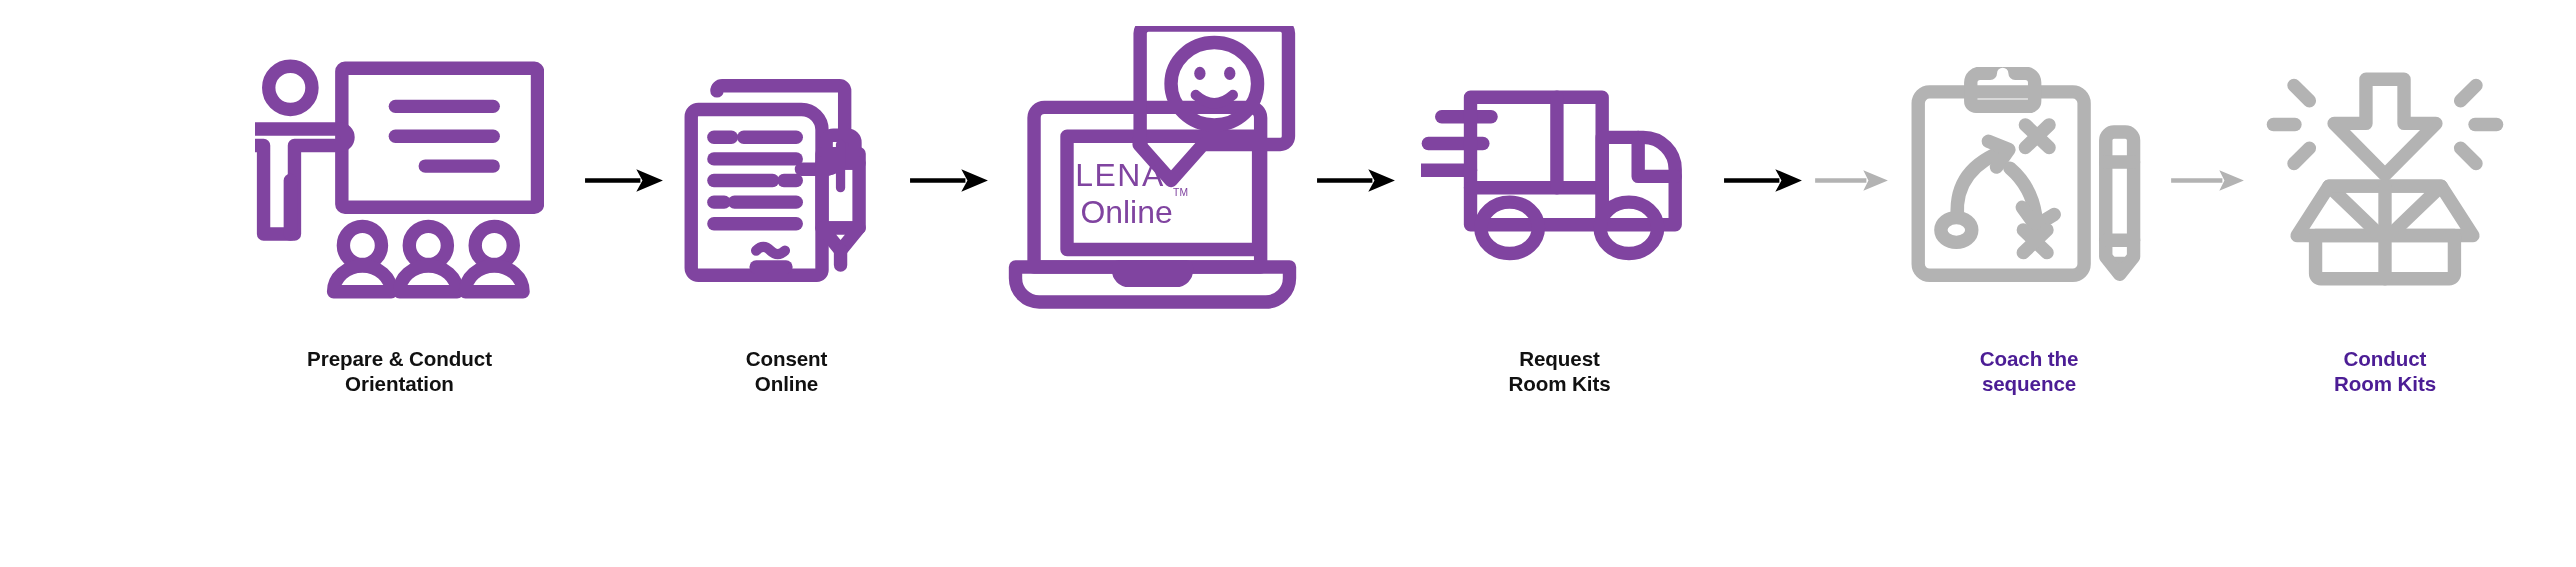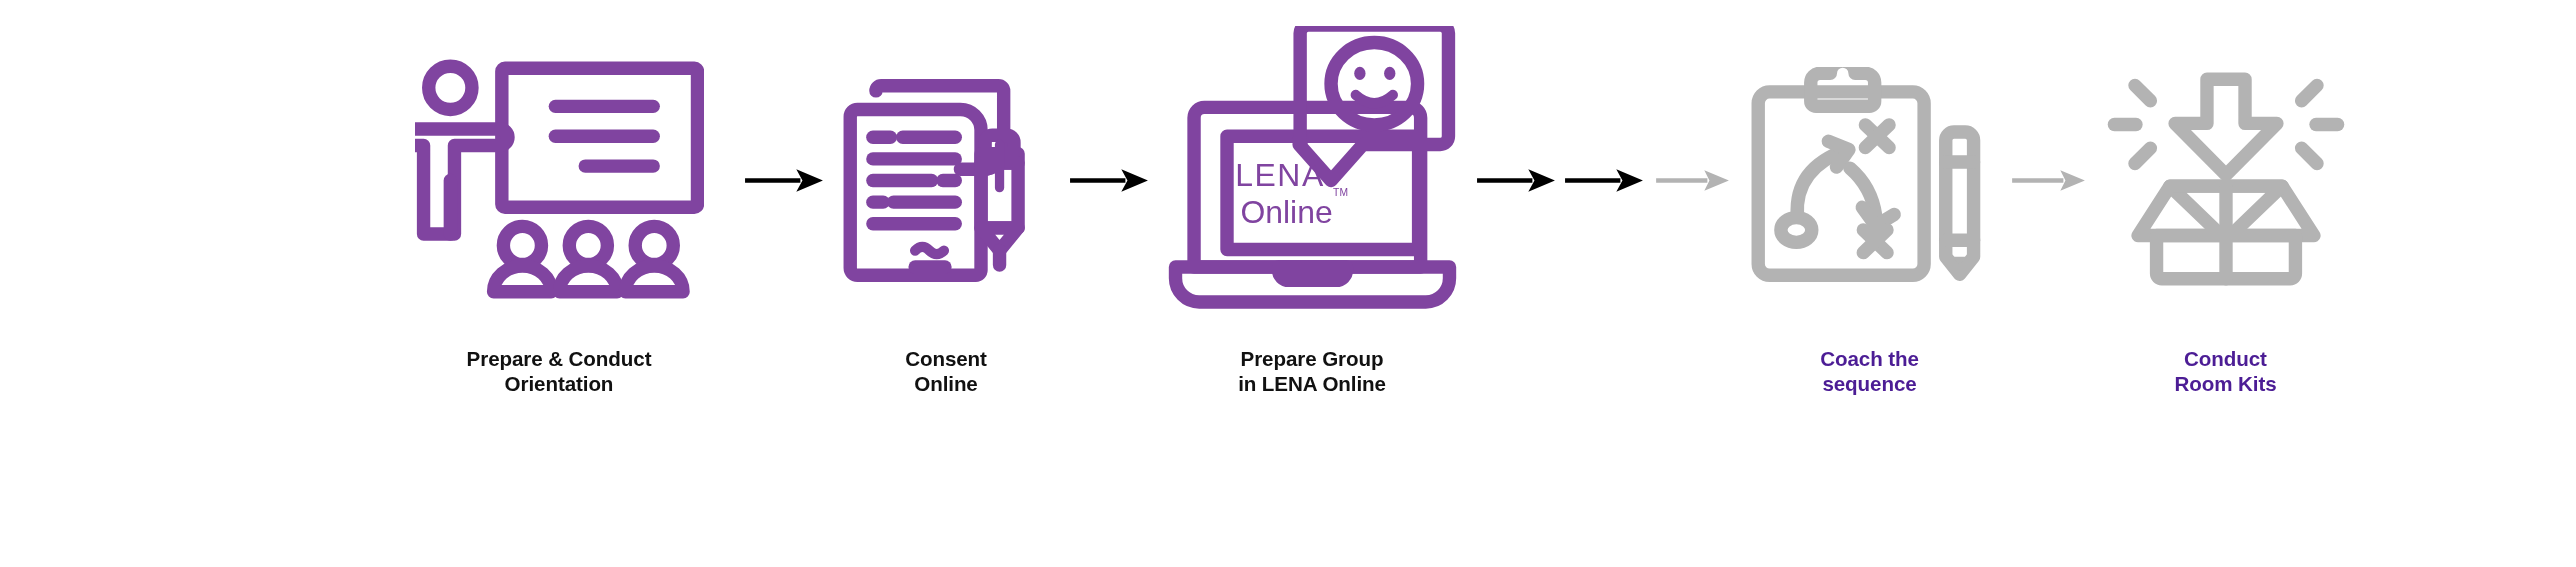--- a/index.html
+++ b/index.html
@@ -172,31 +172,51 @@
         <ellipse cx="430" cy="92" rx="11" ry="13" fill="#8044A0" stroke="none"></ellipse>
         <path d="M364 134 q36 32 72 0" stroke-width="20"></path>
 
         <g stroke="none" fill="#8044A0">
           <text x="130" y="310" font-family="'Liberation Sans', sans-serif" font-size="62" letter-spacing="3">LENA</text>
           <text x="140" y="382" font-family="'Liberation Sans', sans-serif" font-size="62">Online</text>
           <text x="320" y="330" font-family="'Liberation Sans', sans-serif" font-size="20">TM</text>
         </g>
       </svg>
     </div>
-    <div class="step-label"><span>Prepare Group</span>
-<span>in LENA Online</span></div>
-  </div>
-
-  <div class="connector conn-w">
-    <svg width="82" height="31" viewBox="0 0 160 60">
-      <line x1="4" y1="30" x2="112" y2="30" stroke="#000000" stroke-width="9"></line>
-      <polygon points="104,8 156,30 104,52 116,30" fill="#000000"></polygon>
-    </svg>
-  </div>
-
+  </div>
+
+  <div class="connector conn-w">
+    <svg width="82" height="31" viewBox="0 0 160 60">
+      <line x1="4" y1="30" x2="112" y2="30" stroke="#000000" stroke-width="9"></line>
+      <polygon points="104,8 156,30 104,52 116,30" fill="#000000"></polygon>
+    </svg>
+  </div>
+
+  <div class="step active step-w-4">
+    <div class="icon-box">
+      <svg width="278" height="180" viewBox="0 0 540 350" fill="none" stroke="#8044A0" stroke-width="26" stroke-linecap="round" stroke-linejoin="round">
+
+        <line x1="40" y1="52" x2="136" y2="52"></line>
+        <line x1="14" y1="104" x2="120" y2="104"></line>
+        <line x1="0" y1="156" x2="96" y2="156"></line>
+
+        <path d="M96 14 h256 v248 h-256 z"></path>
+        <line x1="96" y1="190" x2="352" y2="190"></line>
+        <line x1="264" y1="14" x2="264" y2="190"></line>
+
+        <path d="M352 92 h80 a62 62 0 0 1 62 62 v108 h-142 z"></path>
+        <path d="M422 92 v76 h72"></path>
+
+        <ellipse cx="172" cy="268" rx="56" ry="50"></ellipse>
+        <ellipse cx="404" cy="268" rx="56" ry="50"></ellipse>
+      </svg>
+    </div>
+    <div class="step-label"><span>Request</span>
+<span>Room Kits</span></div>
+  </div>
 
   <div class="connector conn-w">
     <svg width="82" height="31" viewBox="0 0 160 60">
       <line x1="4" y1="30" x2="112" y2="30" stroke="#000000" stroke-width="9"></line>
       <polygon points="104,8 156,30 104,52 116,30" fill="#000000"></polygon>
     </svg>
   </div>
 
 
   <div class="connector conn-w">

